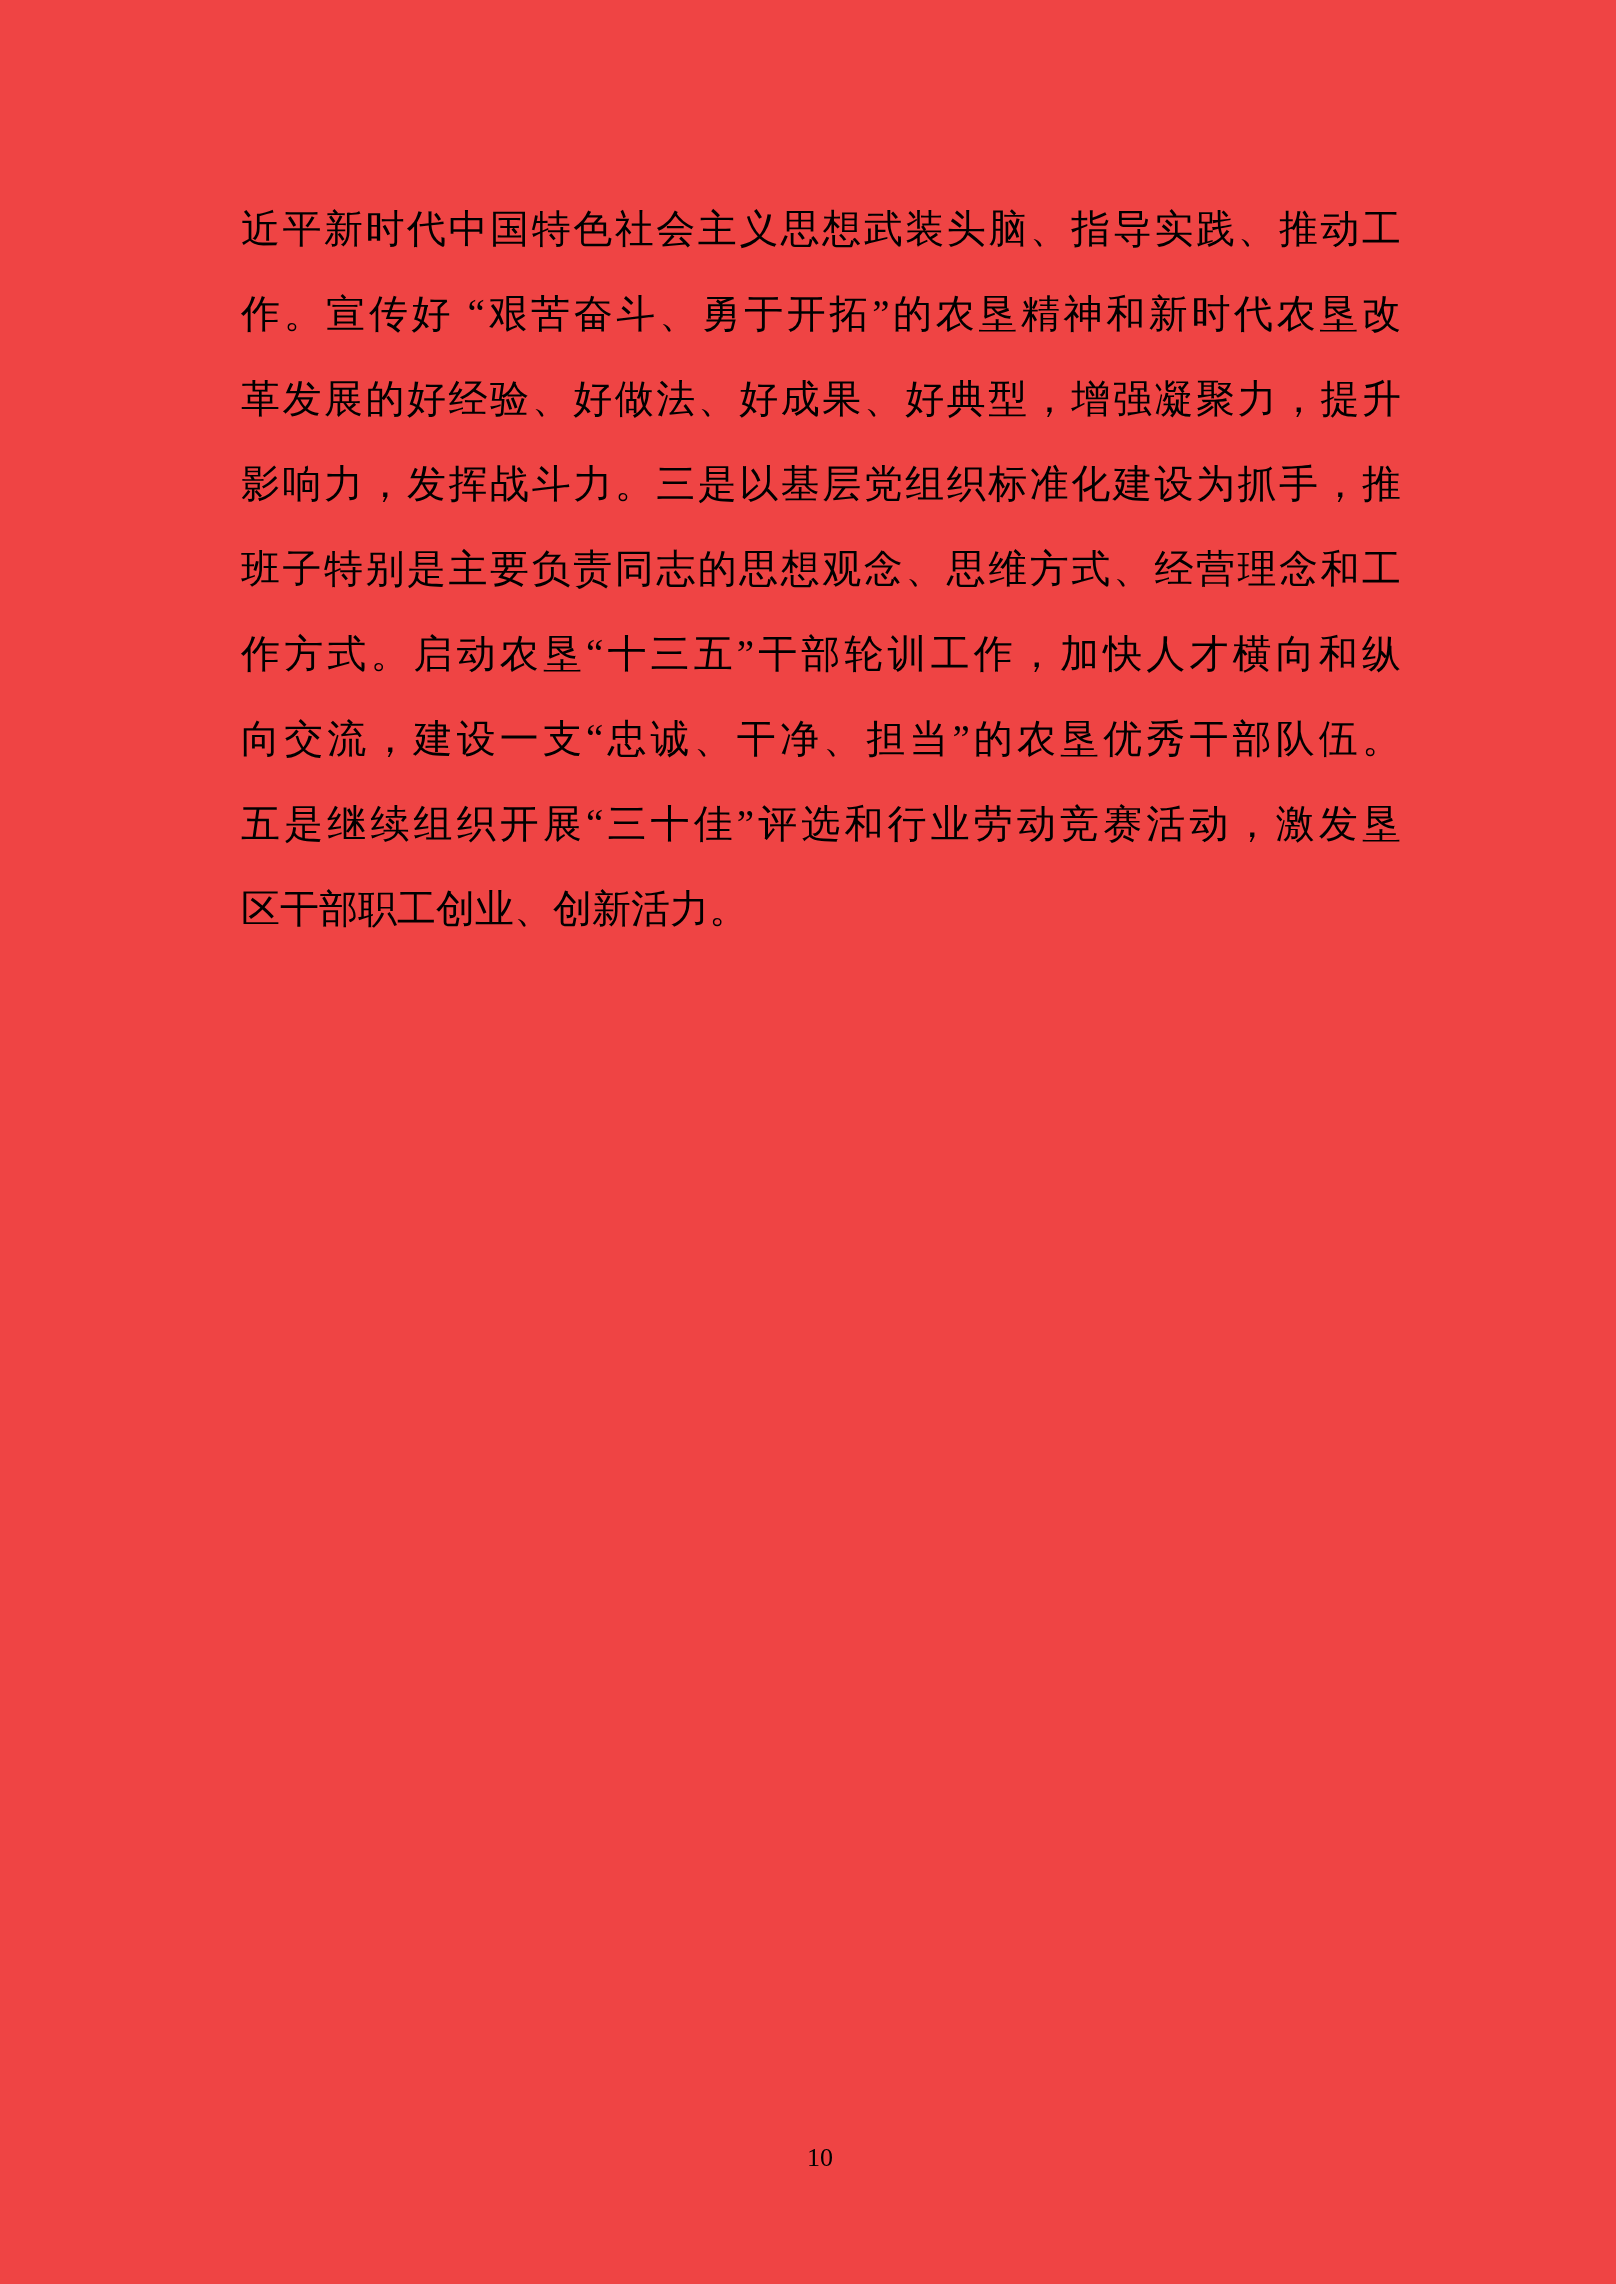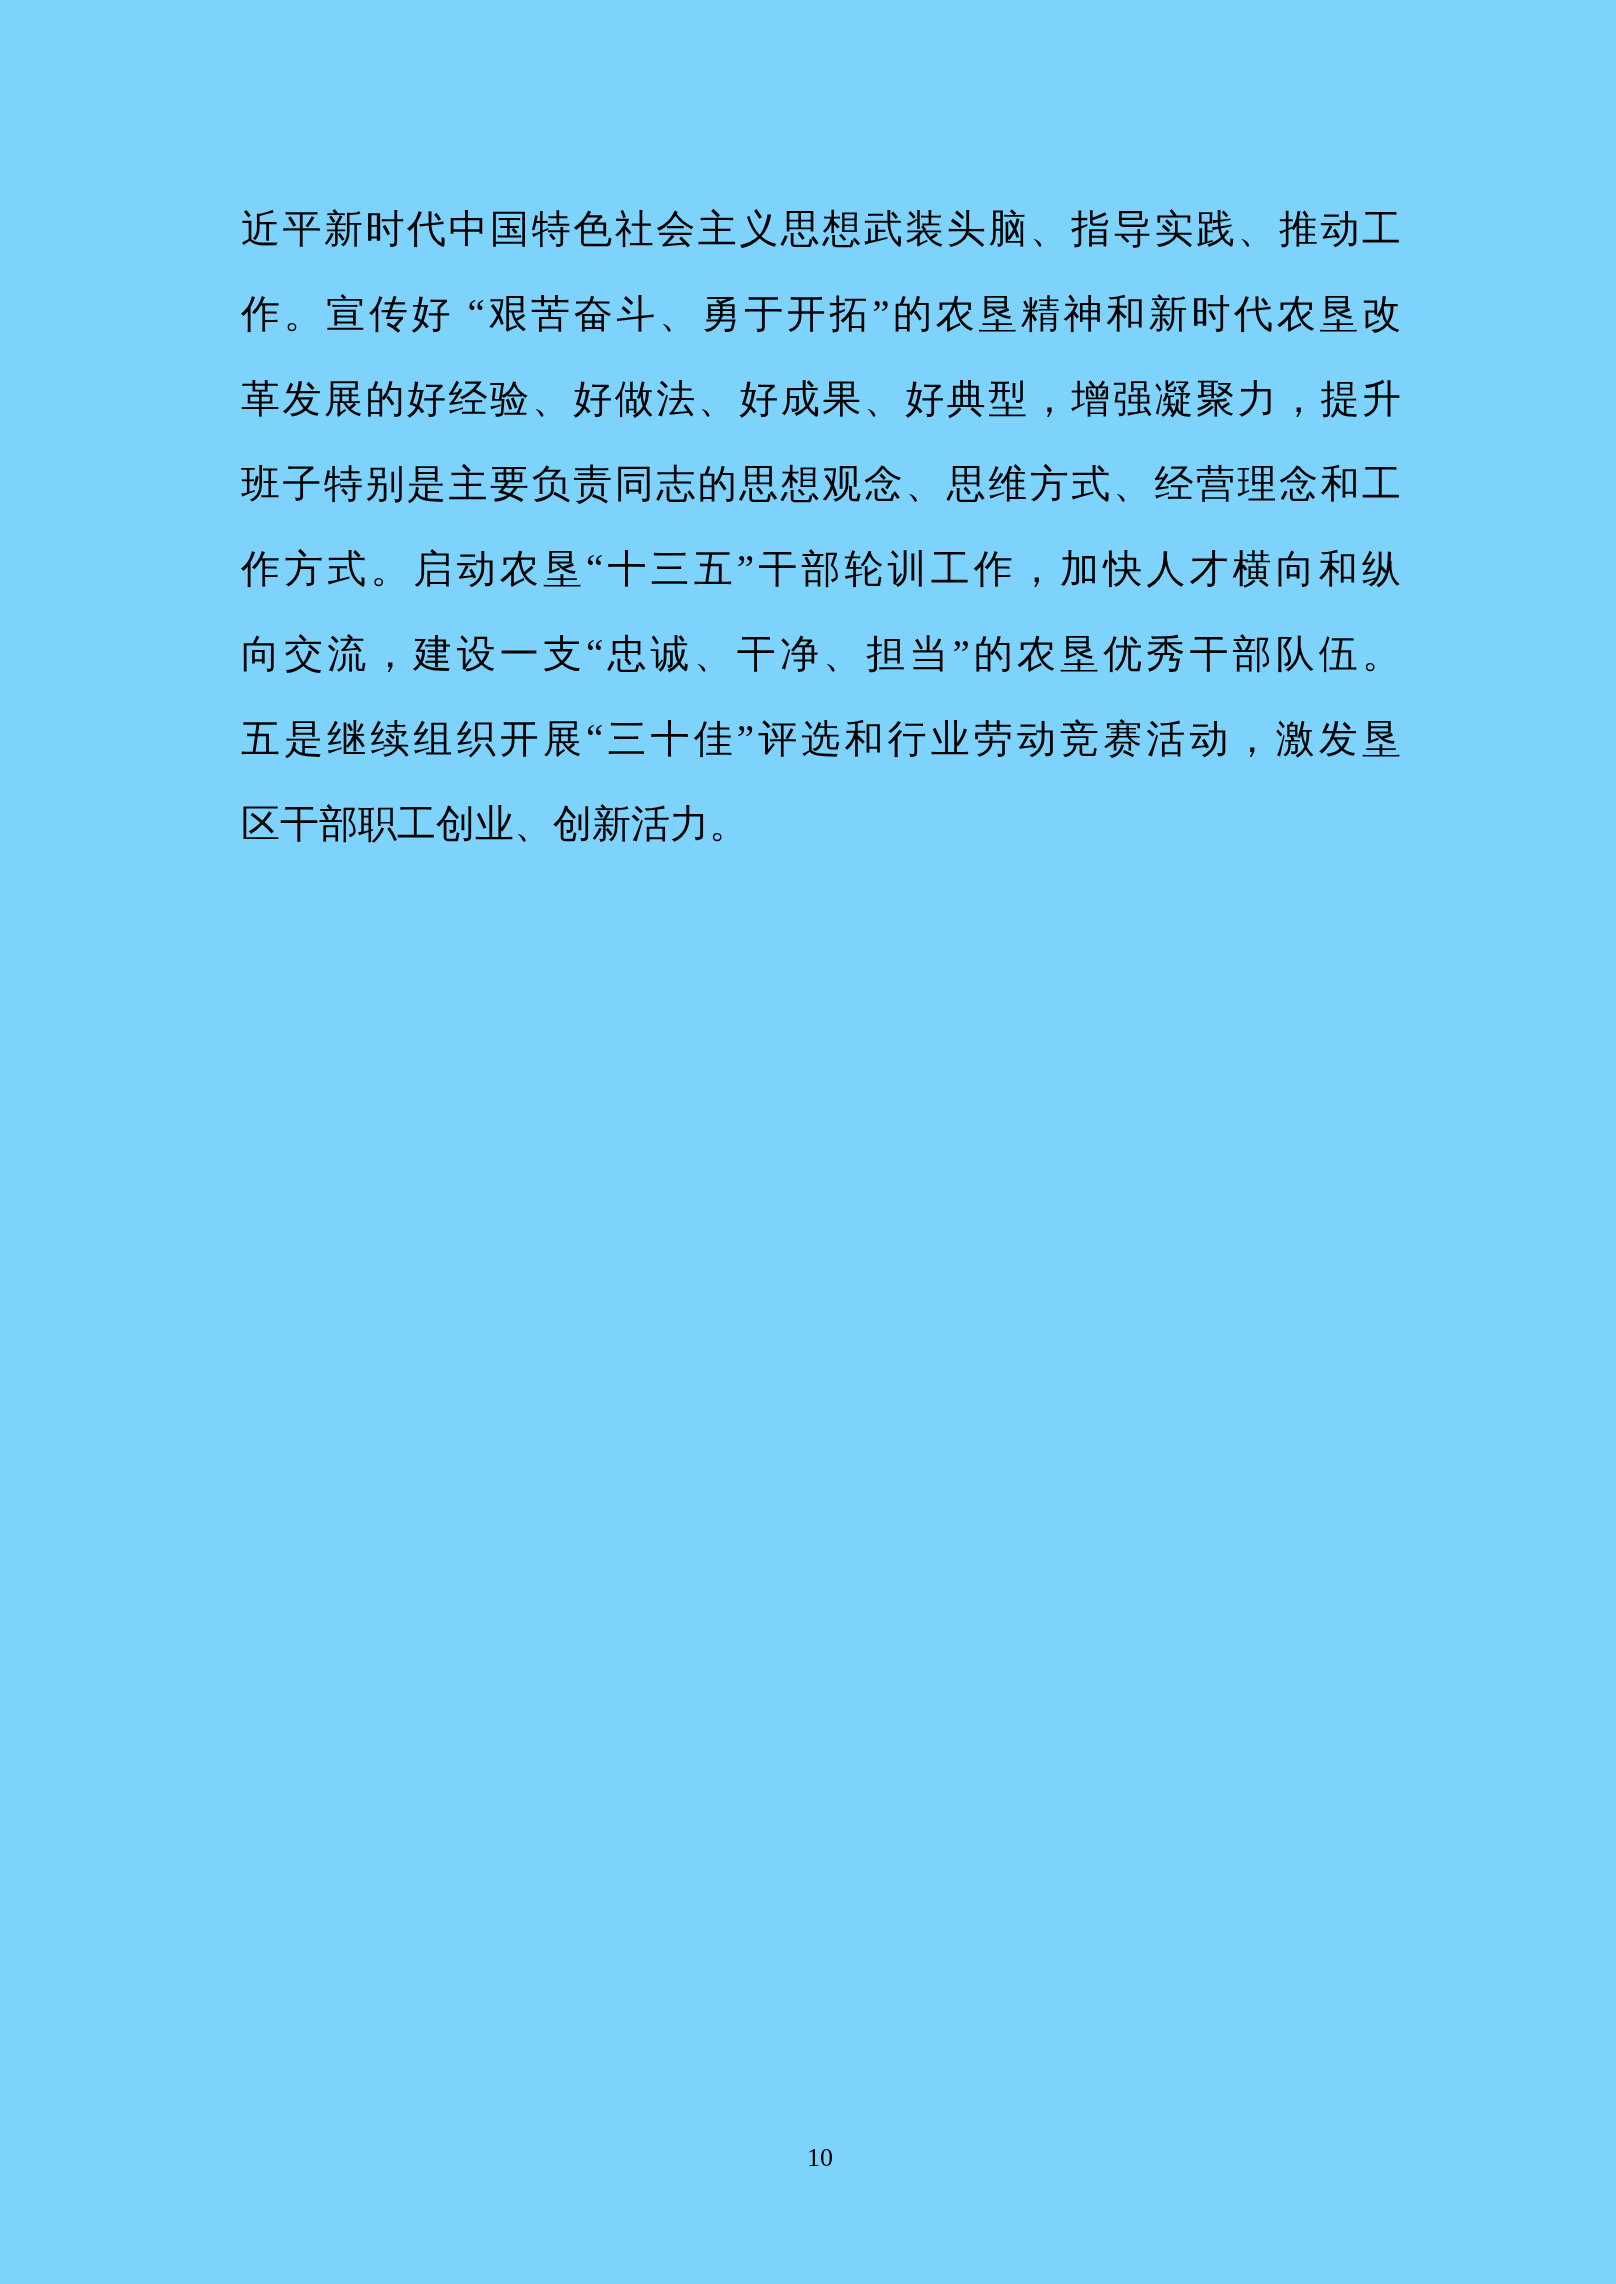--- a/index.html
+++ b/index.html
@@ -4,21 +4,21 @@
 <style>
   html, body {
     margin: 0;
     padding: 0;
     background: #ffffff;
   }
   .page {
     position: relative;
     width: 1616px;
     height: 2284px;
-    background: #7dd3fc;
+    background: #ef4444;
     overflow: hidden;
     font-family: "Liberation Serif", "DejaVu Serif", serif;
     color: #000000;
   }
   .text-block {
     position: absolute;
     left: 241px;
     top: 186px;
     width: 1160px;
   }
@@ -49,20 +49,21 @@
   }
 </style>
 </head>
 <body>
 
 <div class="page">
   <div class="text-block">
     <div class="text-line">近平新时代中国特色社会主义思想武装头脑、指导实践、推动工</div>
     <div class="text-line">作。宣传好 “艰苦奋斗、勇于开拓”的农垦精神和新时代农垦改</div>
     <div class="text-line">革发展的好经验、好做法、好成果、好典型，增强凝聚力，提升</div>
+    <div class="text-line">影响力，发挥战斗力。三是以基层党组织标准化建设为抓手，推</div>
     <div class="text-line">班子特别是主要负责同志的思想观念、思维方式、经营理念和工</div>
     <div class="text-line">作方式。启动农垦“十三五”干部轮训工作，加快人才横向和纵</div>
     <div class="text-line">向交流，建设一支“忠诚、干净、担当”的农垦优秀干部队伍。</div>
     <div class="text-line">五是继续组织开展“三十佳”评选和行业劳动竞赛活动，激发垦</div>
     <div class="text-line last-line">区干部职工创业、创新活力。</div>
   </div>
   <div class="page-number">10</div>
 </div>
 
 

